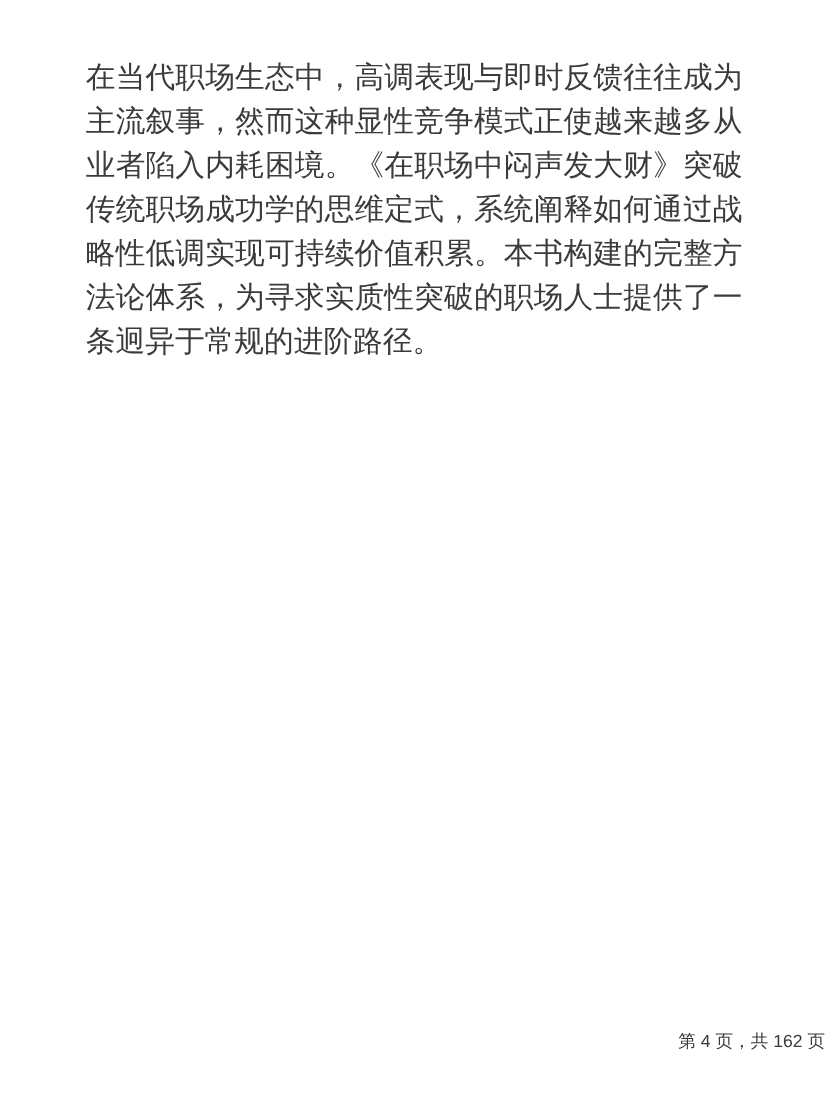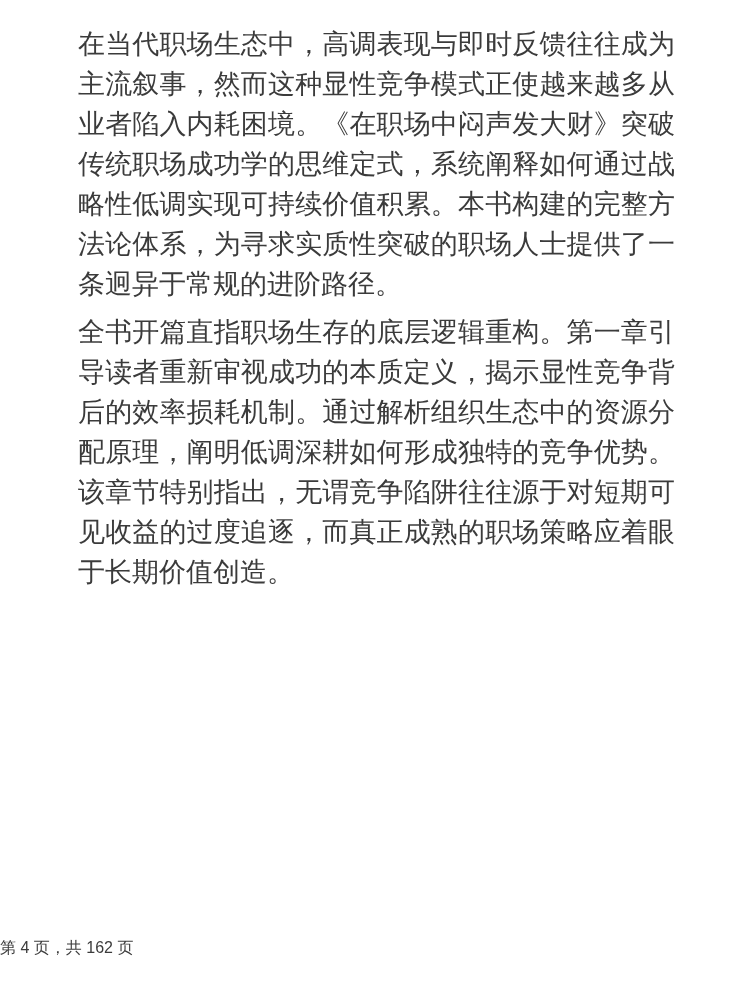--- a/index.html
+++ b/index.html
@@ -13,50 +13,49 @@
     height: 1000px;
     background: #ffffff;
     overflow: hidden;
     font-family: "Liberation Sans", "DejaVu Sans", sans-serif;
   }
   .content {
     position: absolute;
     top: 0;
     left: 78px;
     width: 597px;
-    padding-top: 24px;
+    padding-top: 50px;
     box-sizing: content-box;
   }
   .content p {
     margin: 0 0 8px 0;
     font-size: 27px;
     line-height: 40px;
     color: #3b3b3b;
     text-align: justify;
     letter-spacing: 0;
     word-break: break-all;
   }
   .footer {
     position: absolute;
     left: 0;
     top: 936px;
     width: 750px;
     height: 24px;
-    text-align: left;
+    text-align: right;
   }
   .footer span {
     font-size: 16px;
     line-height: 24px;
     color: #3b3b3b;
   }
 </style>
 </head>
 <body>
 
 <div class="page">
   <div class="content">
     <p>在当代职场生态中，高调表现与即时反馈往往成为主流叙事，然而这种显性竞争模式正使越来越多从业者陷入内耗困境。《在职场中闷声发大财》突破传统职场成功学的思维定式，系统阐释如何通过战略性低调实现可持续价值积累。本书构建的完整方法论体系，为寻求实质性突破的职场人士提供了一条迥异于常规的进阶路径。</p>
-    <p>全书开篇直指职场生存的底层逻辑重构。第一章引导读者重新审视成功的本质定义，揭示显性竞争背后的效率损耗机制。通过解析组织生态中的资源分配原理，阐明低调深耕如何形成独特的竞争优势。该章节特别指出，无谓竞争陷阱往往源于对短期可见收益的过度追逐，而真正成熟的职场策略应着眼于长期价值创造。</p>
   </div>
   <div class="footer">
     <span>第 4 页，共 162 页</span>
   </div>
 </div>
 
 </body></html>

